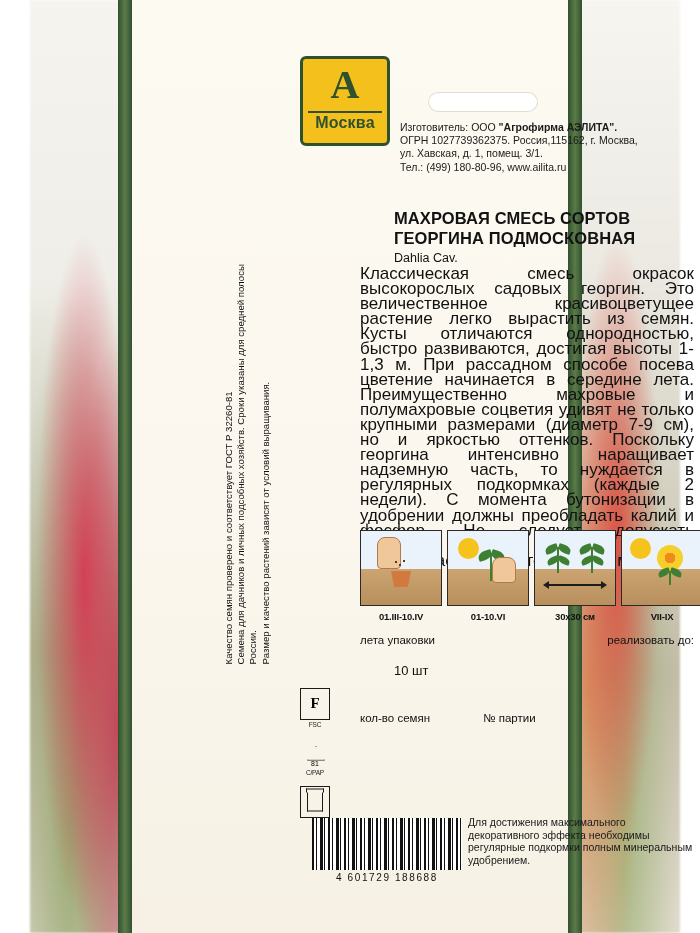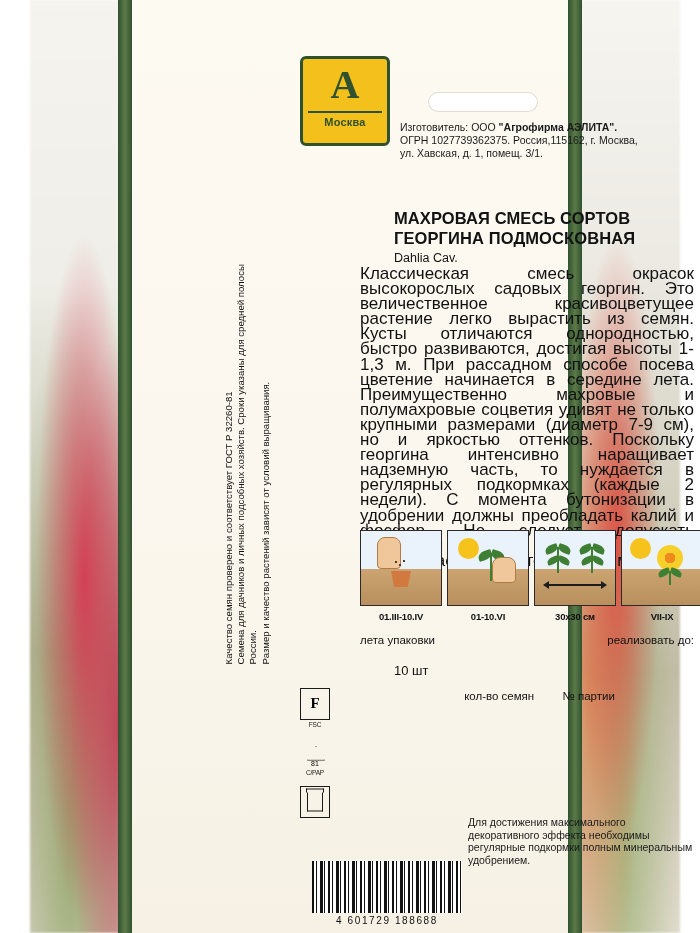--- a/index.html
+++ b/index.html
@@ -96,21 +96,21 @@
     text-align: center;
   }
   #logo .letter {
     font-family: "Liberation Serif", serif;
     font-weight: bold;
     font-size: 40px;
     color: #2f5130;
     line-height: 52px;
   }
   #logo .city {
-    font-size: 11px;
+    font-size: 16px;
     color: #2f5130;
     font-weight: bold;
     letter-spacing: .2px;
     border-top: 2px solid #2f5130;
     margin: 0 5px;
     padding-top: 3px;
     line-height: 13px;
   }
 
   
@@ -261,25 +261,24 @@
     position: absolute;
     left: 262px;
     top: 663px;
     font-size: 13px;
     font-weight: normal;
     color: #111;
   }
   #qty-row {
     position: absolute;
     left: 228px;
-    top: 690px;
+    top: 712px;
     width: 334px;
     font-size: 11.5px;
     color: #111;
-    text-align: center;
   }
   #qty-row .b1 { display: inline-block; width: 120px; }
 
   
   #green-note {
     position: absolute;
     left: 228px;
     top: 710px;
     width: 334px;
     font-size: 12.4px;
@@ -384,21 +383,20 @@
     border:1.3px solid #1a1a1a;
     border-bottom:none;
   }
 
   
   #barcode {
     position: absolute;
     left: 180px;
     top: 818px;
     width: 150px;
-    margin-top: 43px;
   }
   #barcode .bars {
     height: 52px;
     width: 150px;
     background: repeating-linear-gradient(90deg,
       #111 0 2px, #fff 2px 4px, #111 4px 5px, #fff 5px 8px,
       #111 8px 11px, #fff 11px 12px, #111 12px 13px, #fff 13px 16px);
   }
   #barcode .digits {
     font-size: 10px;
@@ -428,20 +426,21 @@
       <div class="city">Москва</div>
     </div>
 
     <div id="manufacturer">
       <div>
         <span>Изготовитель: ООО</span>
         <span class="b">"Агрофирма АЭЛИТА".</span>
       </div>
       <div>ОГРН 1027739362375. Россия,115162, г. Москва,</div>
       <div>ул. Хавская, д. 1, помещ. 3/1.</div>
+      <div>Тел.: (499) 180-80-96, www.ailita.ru</div>
     </div>
 
     <div id="title-block">
       <div class="title-main">МАХРОВАЯ СМЕСЬ СОРТОВ</div>
       <div class="title-main">ГЕОРГИНА ПОДМОСКОВНАЯ</div>
       <div class="title-latin">Dahlia Cav.</div>
     </div>
 
     <div id="description">Классическая смесь окрасок высокорослых садовых георгин. Это величественное красивоцветущее растение легко вырастить из семян. Кусты отличаются однородностью, быстро развиваются, достигая высоты 1-1,3 м. При рассадном способе посева цветение начинается в середине лета. Преимущественно махровые и полумахровые соцветия удивят не только крупными размерами (диаметр 7-9 см), но и яркостью оттенков. Поскольку георгина интенсивно наращивает надземную часть, то нуждается в регулярных подкормках (каждые 2 недели). С момента бутонизации в удобрении должны преобладать калий и фосфор. Не следует допускать загущения куста, из-за которого задерживается цветение и мельчают соцветия.</div>
 

